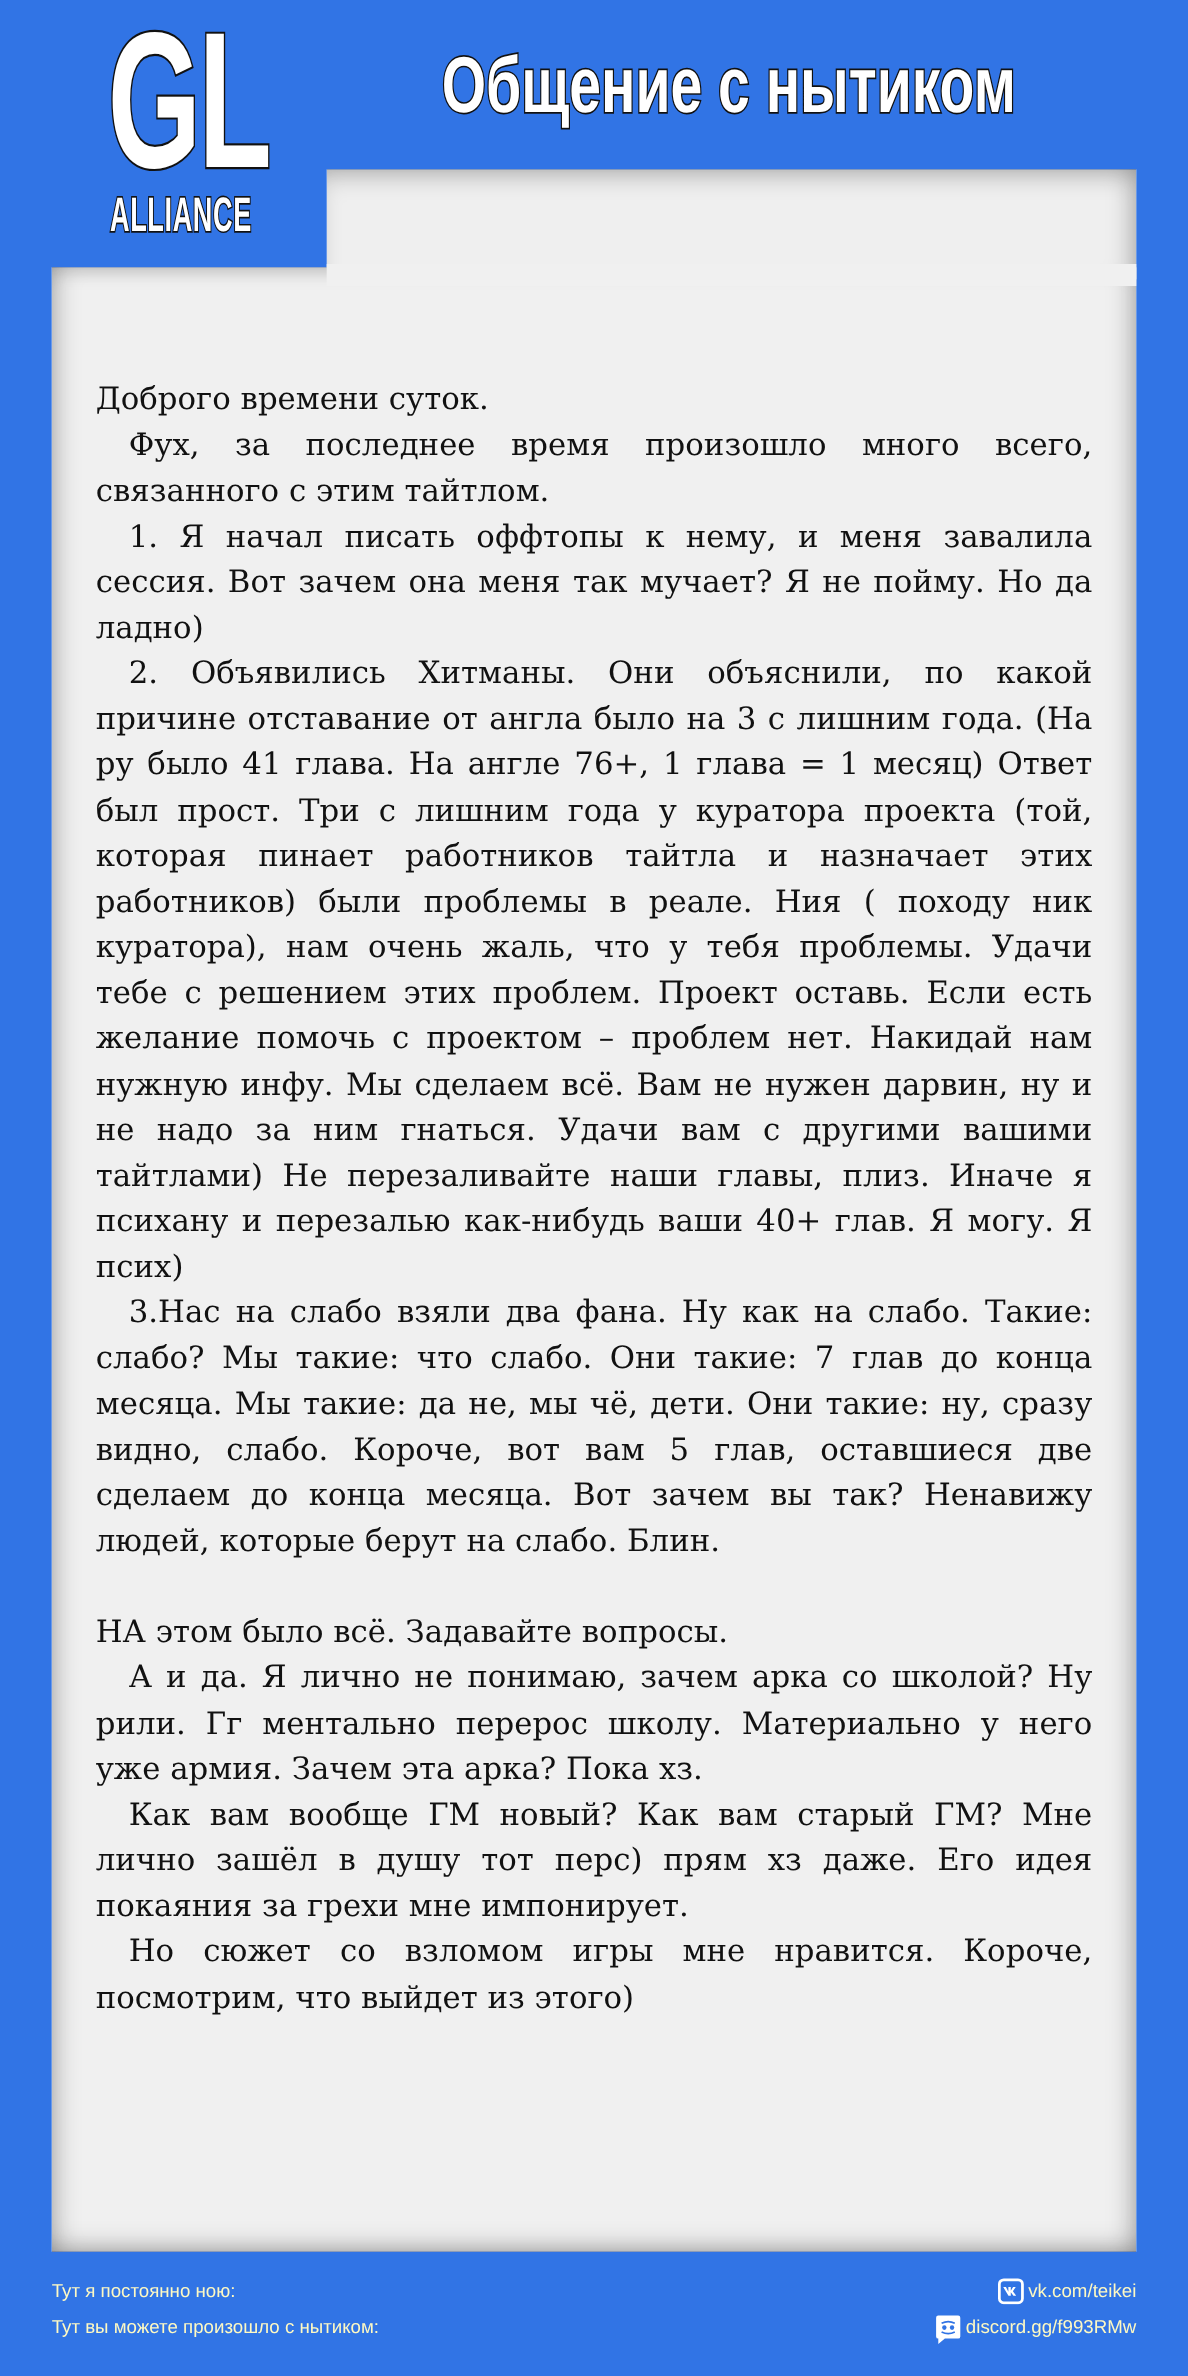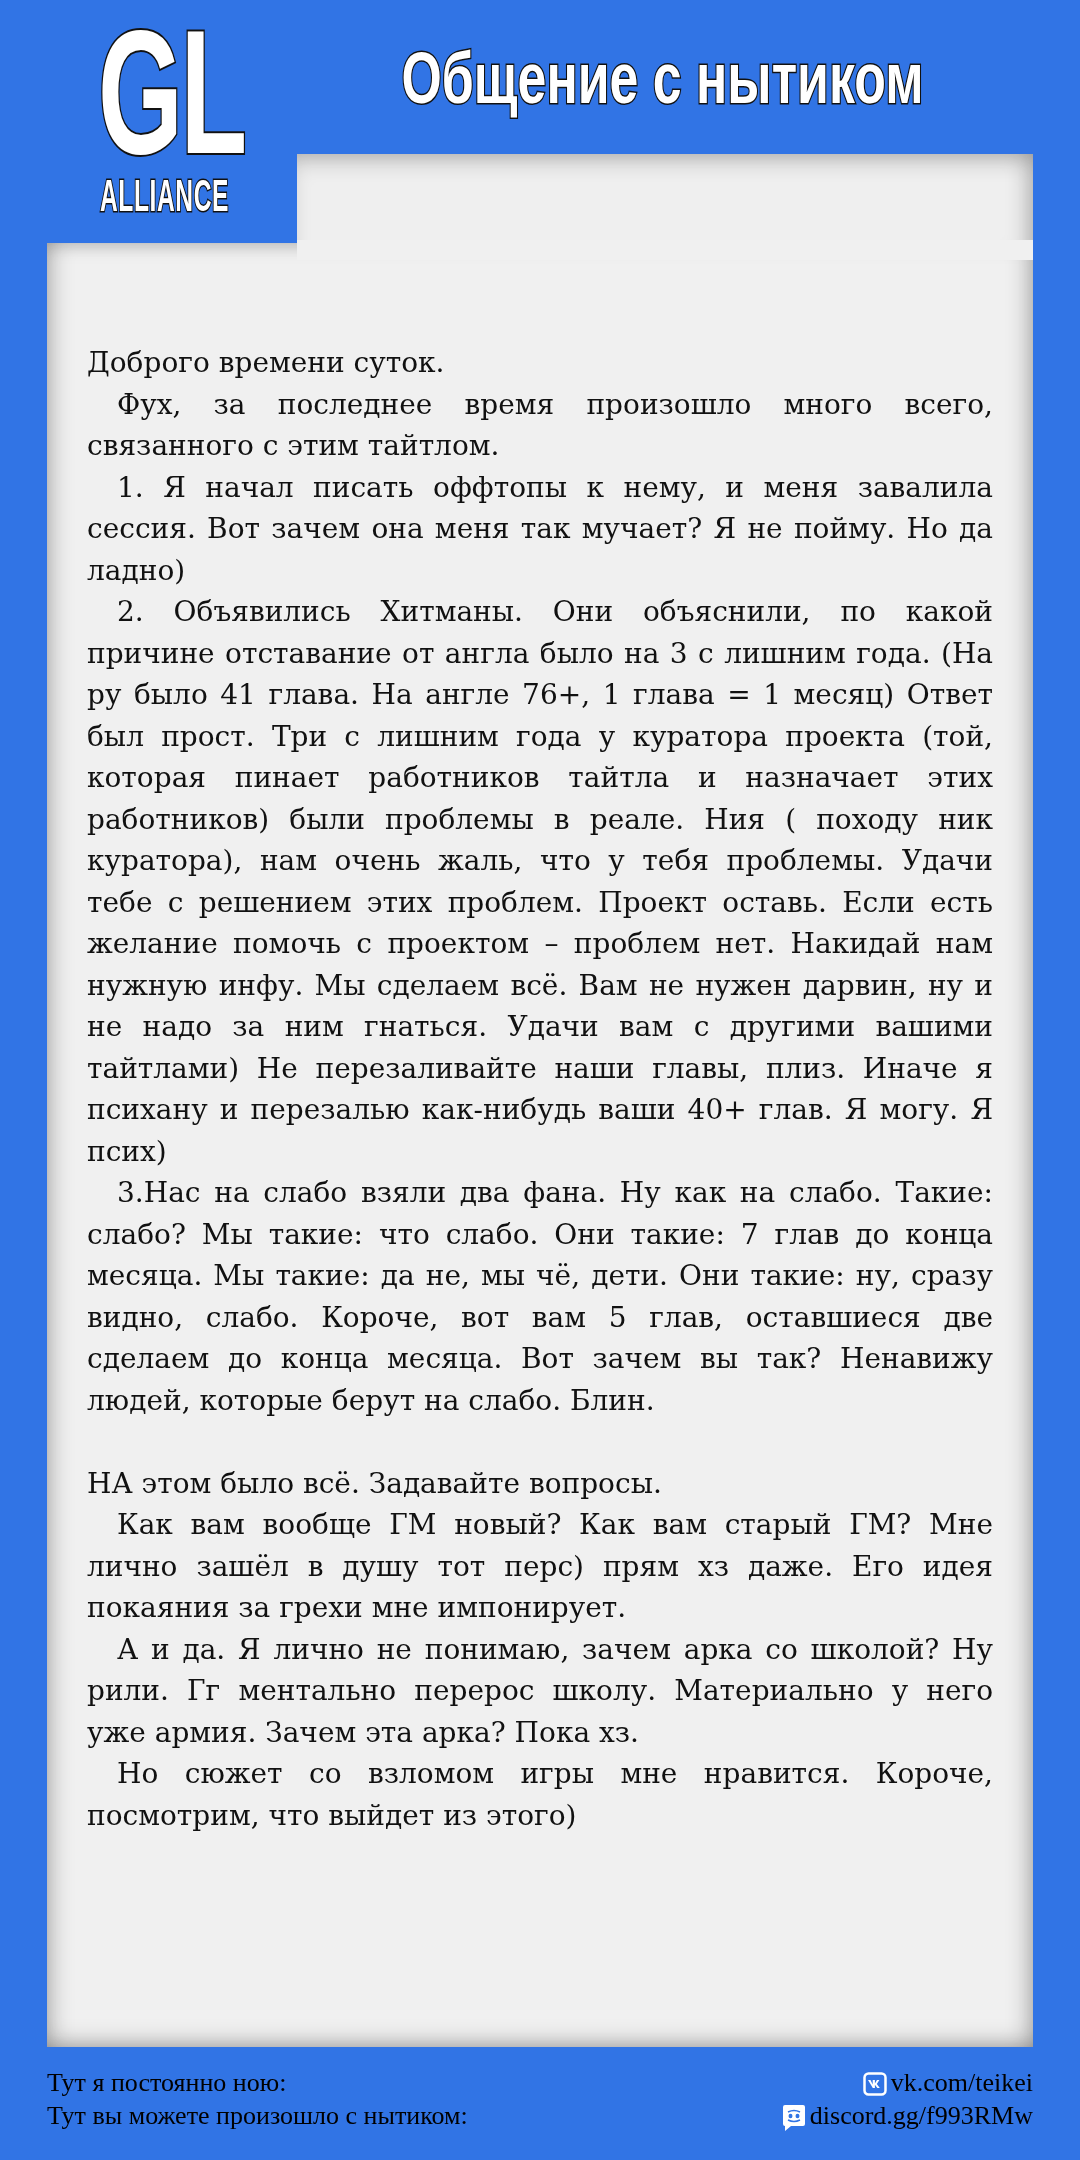--- a/index.html
+++ b/index.html
@@ -10,21 +10,21 @@
   .title{position:absolute;left:300px;top:38px;width:730px;text-align:left;}
   .title span{display:inline-block;font-family:"Liberation Sans",sans-serif;font-weight:bold;font-size:72px;line-height:80px;color:#fff;transform:scaleX(0.72);-webkit-text-stroke:3px #111;paint-order:stroke fill;white-space:nowrap;}
   .panel-top{position:absolute;left:297px;top:154px;width:736px;height:100px;background:#efefef;box-shadow:inset 0 14px 22px -8px rgba(0,0,0,0.22), inset -14px 0 22px -8px rgba(0,0,0,0.22);}
   .panel{position:absolute;left:47px;top:243px;width:986px;height:1804px;background:#f0f0f0;box-shadow:inset 14px 0 22px -8px rgba(0,0,0,0.2), inset -14px 0 22px -8px rgba(0,0,0,0.22), inset 0 -14px 22px -8px rgba(0,0,0,0.2), inset 0 12px 20px -10px rgba(0,0,0,0.15);}
   .panel-joint{position:absolute;left:297px;top:240px;width:736px;height:20px;background:#f0f0f0;}
   .text{position:absolute;left:87px;top:342px;width:906px;font-family:"DejaVu Serif",serif;font-size:28px;line-height:41.5px;color:#111;}
   .text p{margin:0;text-align:justify;text-align-last:left;}
   .text p.ind{text-indent:30px;}
   .text p.head{font-weight:normal;}
   .text .gap{height:41.5px;}
-  .footer{position:absolute;left:47px;top:2066px;width:986px;font-family:Liberation Serif, serif;font-size:26px;line-height:33px;color:#000000;}
+  .footer{position:absolute;left:47px;top:2066px;width:986px;font-family:Liberation Sans, sans-serif;font-size:17px;line-height:33px;color:#fef9c3;}
   .frow{display:flex;justify-content:space-between;align-items:center;height:33px;}
   .flink{display:flex;align-items:center;gap:4px;}
   .icon{display:inline-block;width:24px;height:24px;}
 </style>
 </head>
 <body>
 
 <div class="logo">
   <div class="gl">GL</div>
   <div class="alliance">ALLIANCE</div>
@@ -39,22 +39,22 @@
 <div class="panel-joint"></div>
 
 <div class="text">
   <p class="head">Доброго времени суток.</p>
   <p class="ind">Фух, за последнее время произошло много всего, связанного с этим тайтлом.</p>
   <p class="ind">1. Я начал писать оффтопы к нему, и меня завалила сессия. Вот зачем она меня так мучает? Я не пойму. Но да ладно)</p>
   <p class="ind">2. Объявились Хитманы. Они объяснили, по какой причине отставание от англа было на 3 с лишним года. (На ру было 41 глава. На англе 76+, 1 глава = 1 месяц) Ответ был прост. Три с лишним года у куратора проекта (той, которая пинает работников тайтла и назначает этих работников) были проблемы в реале. Ния ( походу ник куратора), нам очень жаль, что у тебя проблемы. Удачи тебе с решением этих проблем. Проект оставь. Если есть желание помочь с проектом – проблем нет. Накидай нам нужную инфу. Мы сделаем всё. Вам не нужен дарвин, ну и не надо за ним гнаться. Удачи вам с другими вашими тайтлами) Не перезаливайте наши главы, плиз. Иначе я психану и перезалью как-нибудь ваши 40+ глав. Я могу. Я псих)</p>
   <p class="ind">3.Нас на слабо взяли два фана. Ну как на слабо. Такие: слабо? Мы такие: что слабо. Они такие: 7 глав до конца месяца. Мы такие: да не, мы чё, дети. Они такие: ну, сразу видно, слабо. Короче, вот вам 5 глав, оставшиеся две сделаем до конца месяца. Вот зачем вы так? Ненавижу людей, которые берут на слабо. Блин.</p>
   <div class="gap"></div>
   <p class="head">НА этом было всё. Задавайте вопросы.</p>
+  <p class="ind">А и да. Я лично не понимаю, зачем арка со школой? Ну рили. Гг ментально перерос школу. Материально у него уже армия. Зачем эта арка? Пока хз.</p>
   <p class="ind">Как вам вообще ГМ новый? Как вам старый ГМ? Мне лично зашёл в душу тот перс) прям хз даже. Его идея покаяния за грехи мне импонирует.</p>
-  <p class="ind">А и да. Я лично не понимаю, зачем арка со школой? Ну рили. Гг ментально перерос школу. Материально у него уже армия. Зачем эта арка? Пока хз.</p>
   <p class="ind">Но сюжет со взломом игры мне нравится. Короче, посмотрим, что выйдет из этого)</p>
 </div>
 
 <div class="footer">
   <div class="frow">
     <span>Тут я постоянно ною:</span>
     <span class="flink">
       <span class="icon">
         <svg width="24" height="24" viewBox="0 0 24 24">
             <rect x="1.5" y="1.5" width="21" height="21" rx="4" fill="none" stroke="#fff" stroke-width="2.5"></rect>

